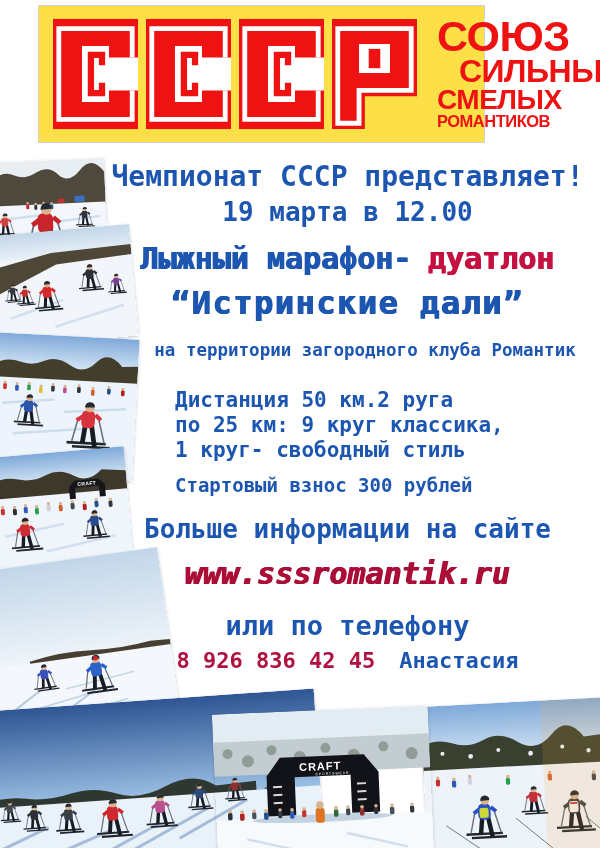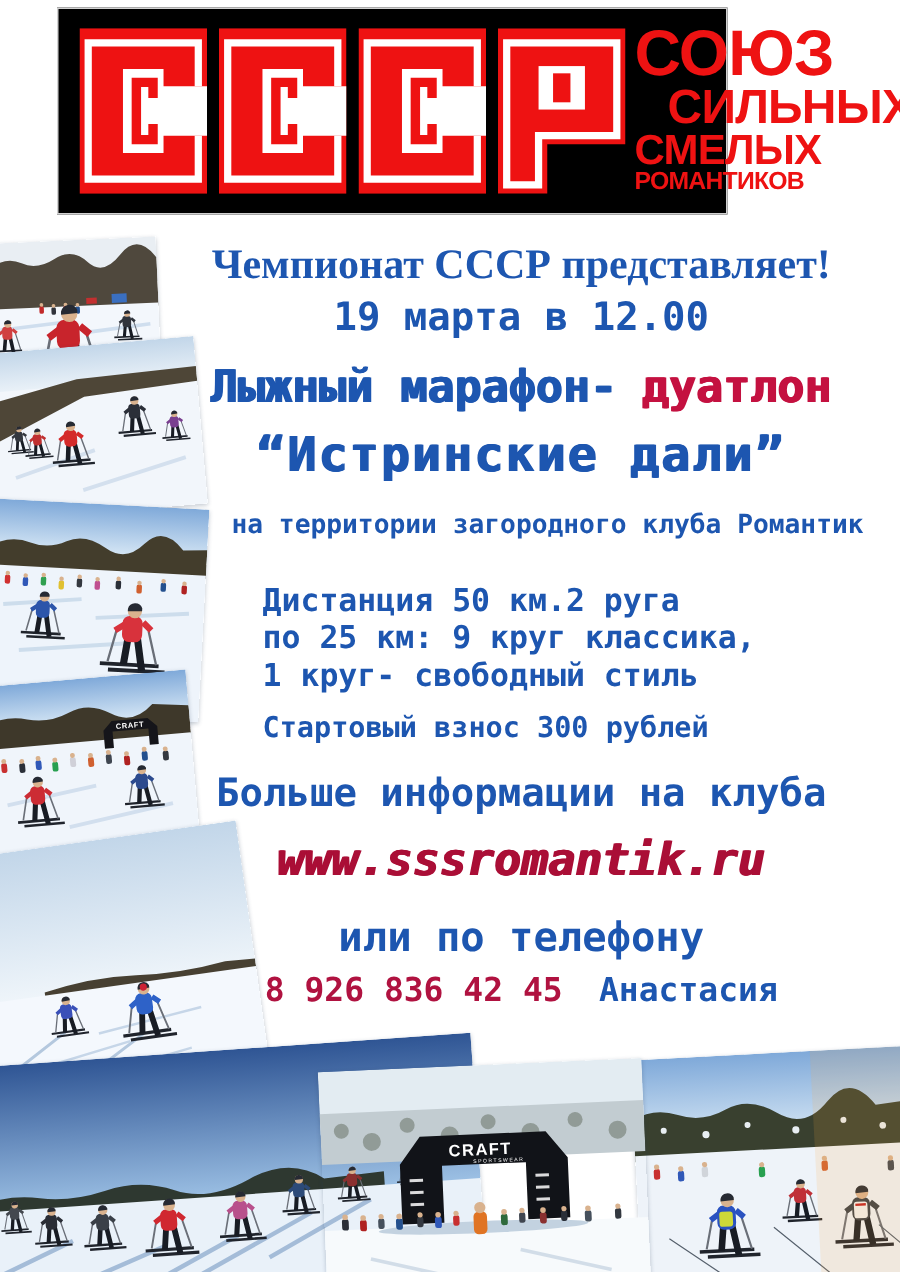--- a/index.html
+++ b/index.html
@@ -1,35 +1,35 @@
 <!DOCTYPE html>
 <html><head>
 <meta charset="utf-8">
 <style>
   html,body{margin:0;padding:0;background:#ffffff;}
   .poster{position:relative;width:600px;height:848px;background:#fff;overflow:hidden;
           font-family:"DejaVu Sans Mono","Liberation Mono",monospace;}
 
   
-  .banner{position:absolute;left:38px;top:5px;width:447px;height:138px;background:#000000;
-          border:1px solid #d2d2d2;display:flex;align-items:center;gap:6px;padding:0 14px;
+  .banner{position:absolute;left:38px;top:5px;width:447px;height:138px;background:#fde047;
+          border:1px solid #d2d2d2;display:flex;align-items:center;gap:20px;padding:0 14px;
           box-sizing:border-box;z-index:10;}
   .cccp{display:flex;gap:8px;align-items:center;}
   .cccp svg{display:block;}
   .motto{width:126px;color:#ee1212;font-family:"Liberation Sans","DejaVu Sans",sans-serif;
          font-weight:bold;line-height:0.82;white-space:nowrap;}
   .motto div{text-align:justify;text-align-last:justify;width:100%;letter-spacing:-0.5px;}
   .m1{font-size:43px;} .m2{font-size:32px;margin-top:4px;margin-left:22px;} .m3{font-size:28px;margin-top:4px;}
   .m4{font-size:16.5px;margin-top:4px;}
 
   
   .tl{position:absolute;left:100px;width:495px;text-align:center;color:#1d56b0;font-weight:bold;
       white-space:nowrap;z-index:20;line-height:1.05;}
   .fat{text-shadow:0.6px 0 currentColor,-0.6px 0 currentColor;}
-  .t-intro{top:162px;font-size:28px;font-family:Liberation Serif, serif;}
+  .t-intro{top:162px;font-size:28px;}
   .t-date{top:199px;font-size:26px;}
   .t-line3{top:243px;font-size:30px;}
   .t-line3 .red{color:#c41140;margin-left:0.55em;}
   .t-line4{top:287px;font-size:32px;letter-spacing:1.5px;}
   .t-loc{top:341px;left:130px;width:470px;font-size:17.5px;}
   .t-dist{top:388px;left:175px;width:420px;text-align:left;font-size:21px;line-height:25px;}
   .t-fee{top:476px;left:175px;width:420px;text-align:left;font-size:19px;}
   .t-more{top:516px;font-size:26px;}
   .t-www{top:558px;font-size:30px;color:#aa0e36;font-style:italic;}
   .t-orphone{top:612px;font-size:27px;text-align:center;}
@@ -127,21 +127,21 @@
     <span>Лыжный марафон-</span><span class="red">дуатлон</span>
   </div>
   <div class="tl t-line4 fat">“Истринские дали”</div>
   <div class="tl t-loc">на территории загородного клуба Романтик</div>
   <div class="tl t-dist">
     <div>Дистанция 50 км.2 руга</div>
     <div>по 25 км: 9 круг классика,</div>
     <div>1 круг- свободный стиль</div>
   </div>
   <div class="tl t-fee">Стартовый взнос 300 рублей</div>
-  <div class="tl t-more">Больше информации на клуба</div>
+  <div class="tl t-more">Больше информации на сайте</div>
   <div class="tl t-www fat">www.sssromantik.ru</div>
   <div class="tl t-orphone">или по телефону</div>
   <div class="tl t-phone">
     <span class="num">8 926 836 42 45</span><span class="name">Анастасия</span>
   </div>
 
   <div class="photo p1" title="Skier in red vest skating past spectators at ski race">
     <svg viewBox="0 0 110 103" preserveAspectRatio="none">
       <rect width="110" height="46" fill="#e9eef3"></rect>
       <path d="M0,16 Q10,9 20,14 T42,12 T64,15 T86,11 T110,14 L110,46 L0,50 Z" fill="#4f483d"></path>

